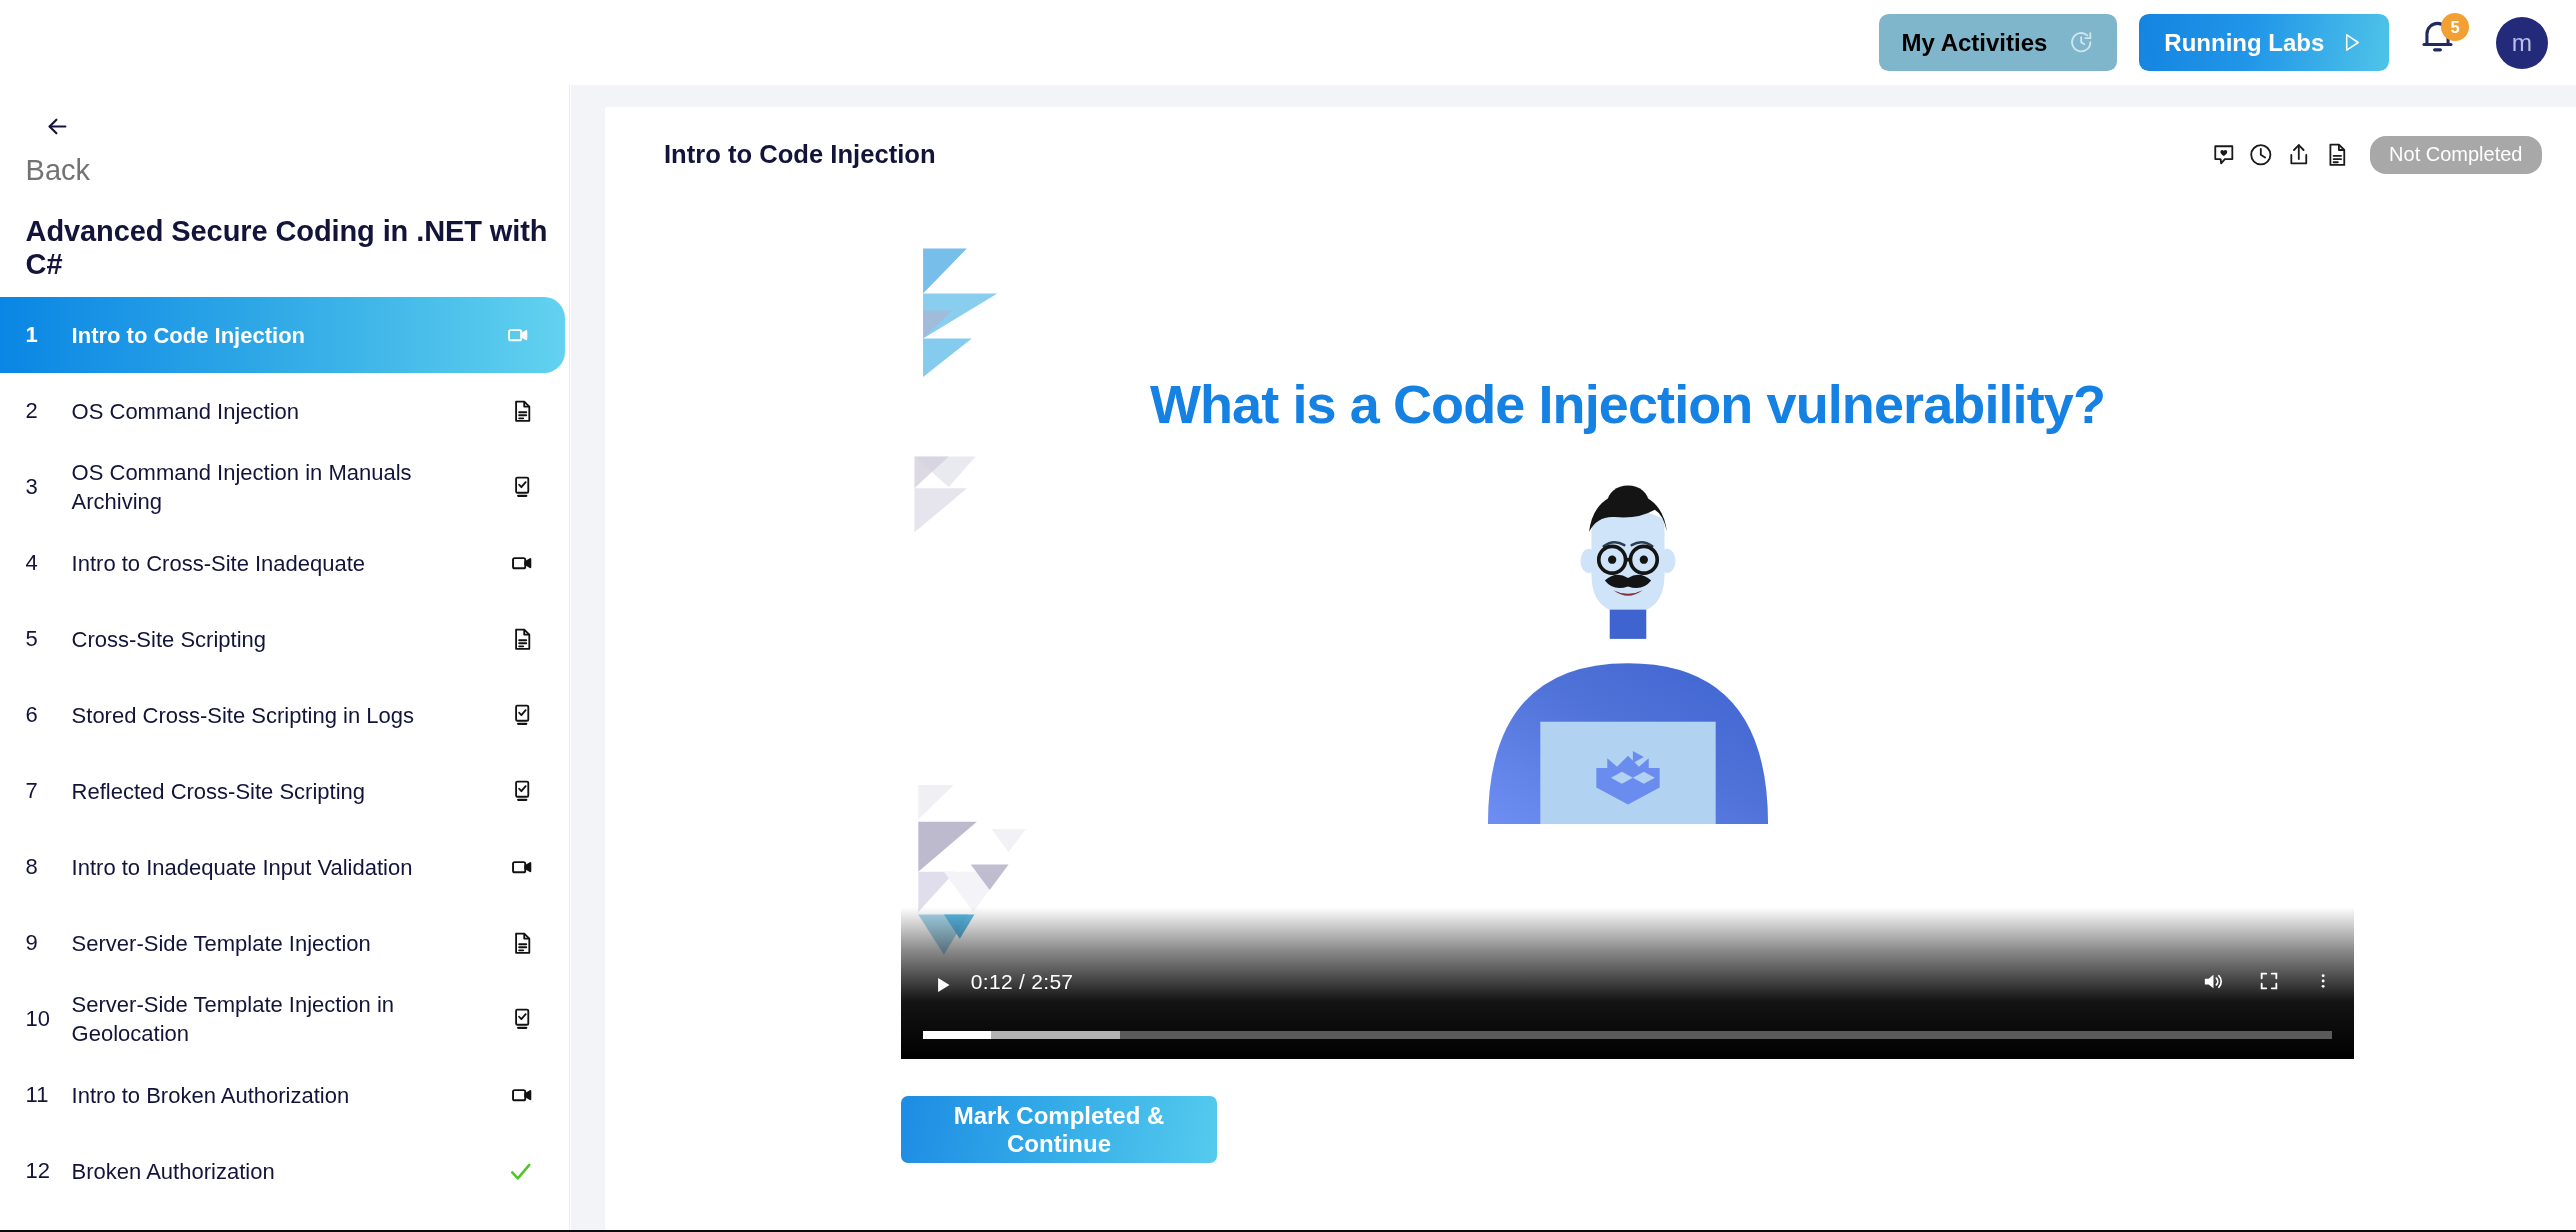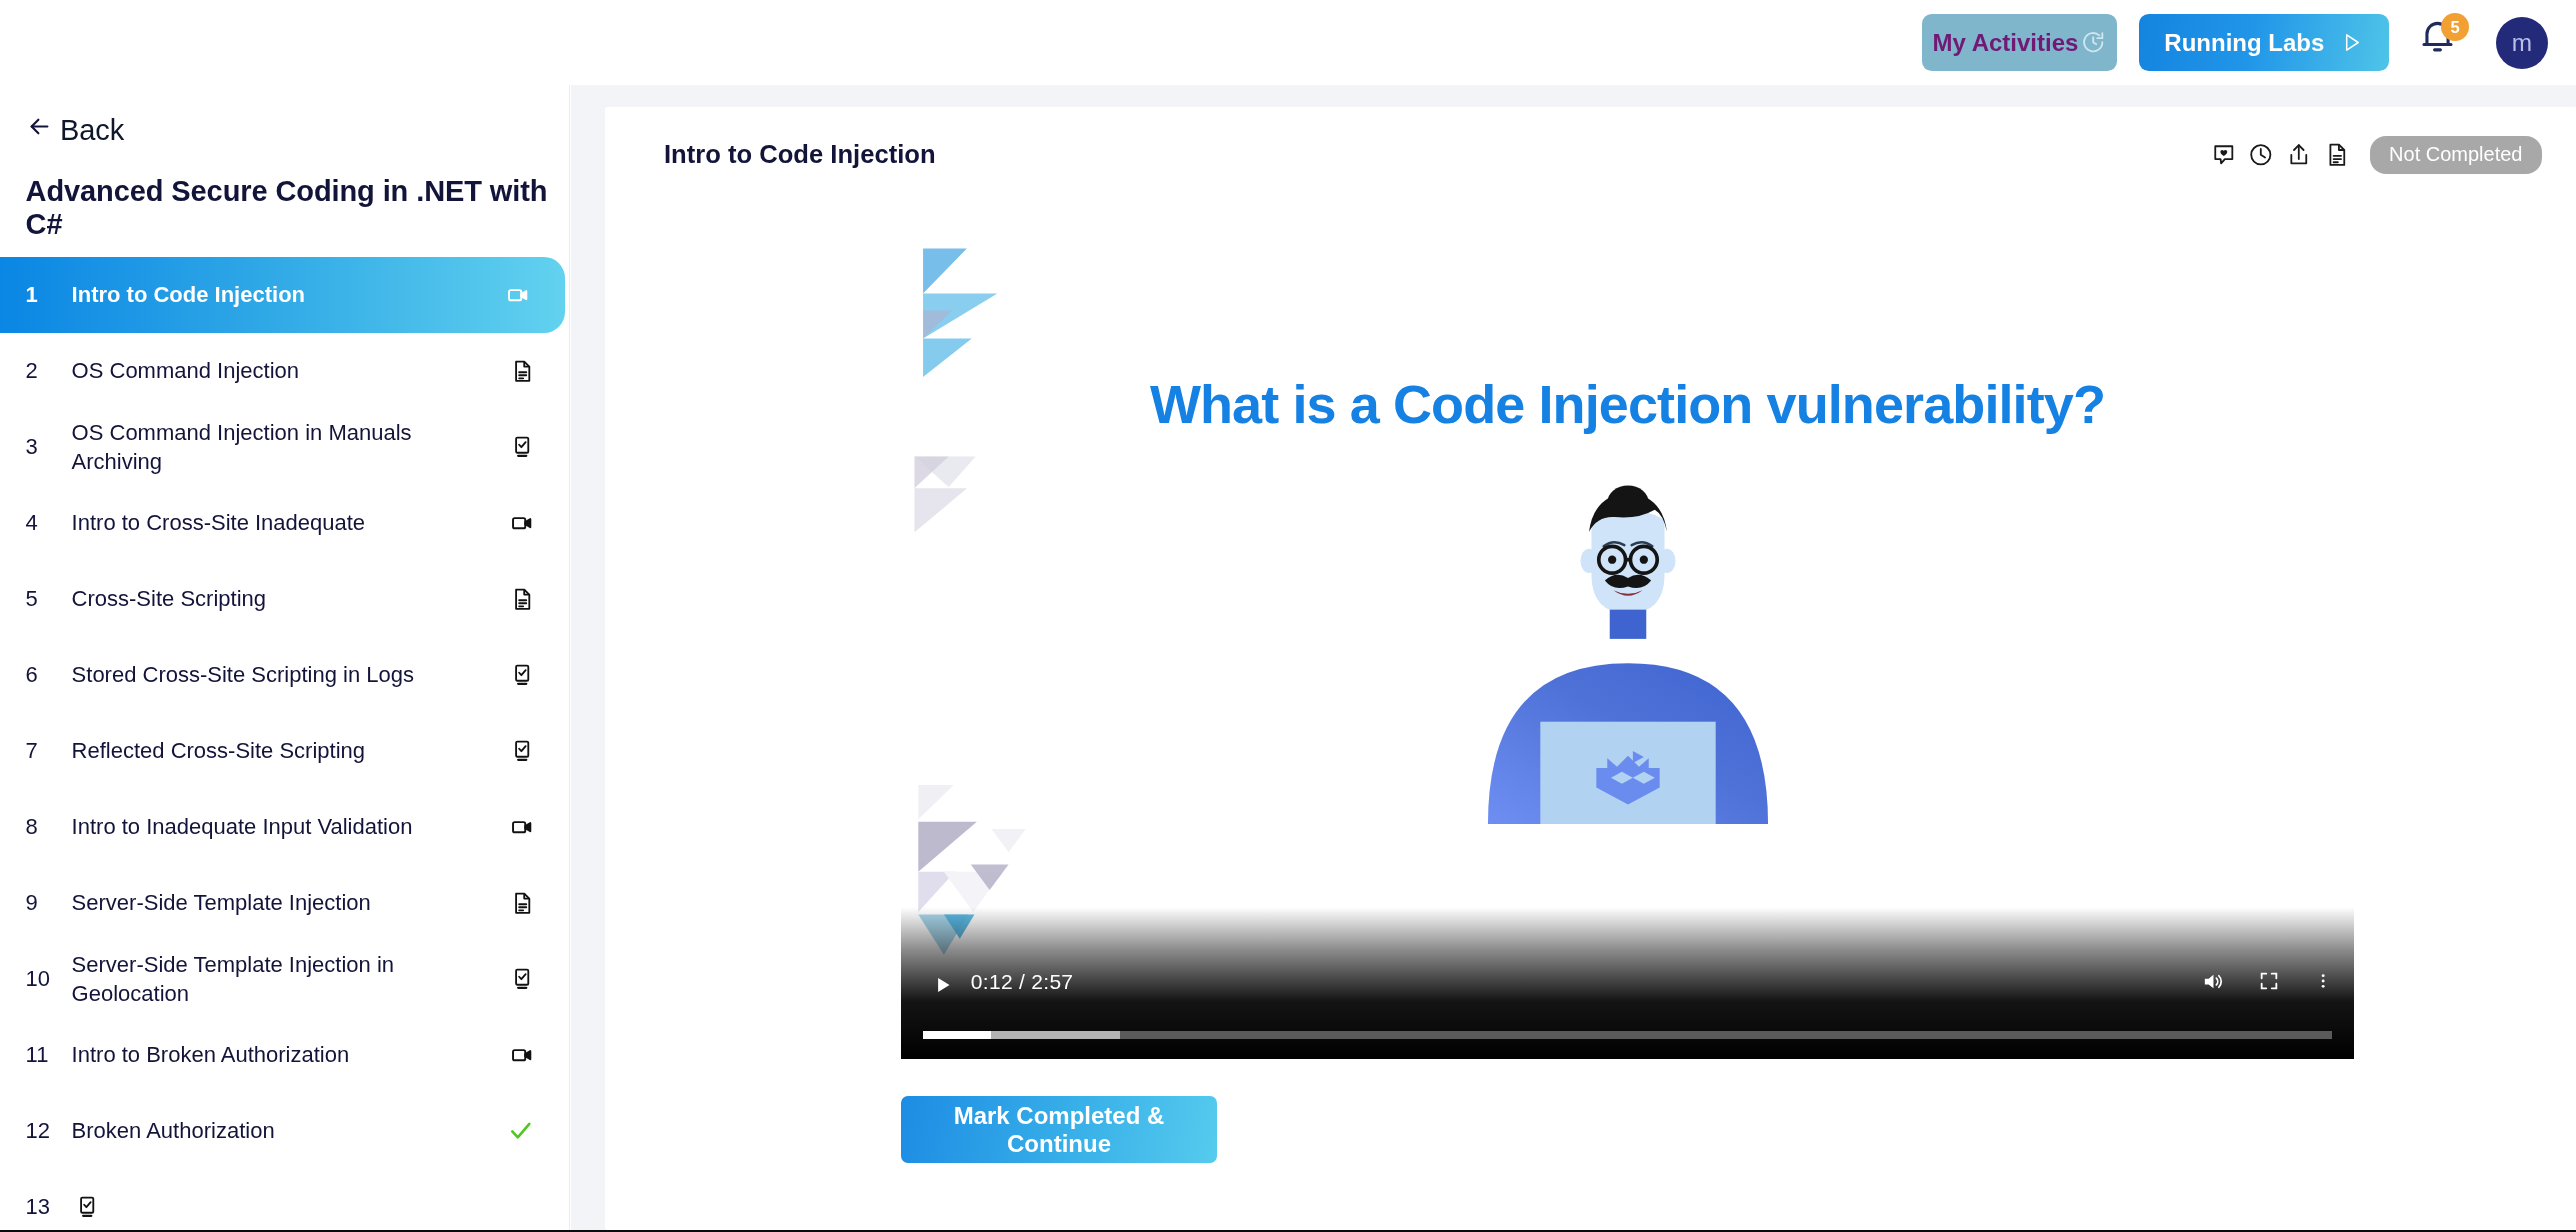--- a/index.html
+++ b/index.html
@@ -13,25 +13,25 @@
   
   #top-header {
     position: absolute; left: 0; top: 0;
     width: 2576px; height: 85px;
     background: #ffffff;
     display: flex; align-items: center; justify-content: flex-end;
     padding-right: 28px;
     gap: 22px;
   }
   #my-activities-btn {
-    display: flex; align-items: center; gap: 3px;
+    display: flex; align-items: center; gap: 22px;
     background: #7fb6cb;
-    color: #701a75;
+    color: #000000;
     border: none; border-radius: 9.8px;
-    height: 57px; padding: 0 11px;
+    height: 57px; padding: 0 23px;
     font-size: 24px; font-weight: bold;
     font-family: "Liberation Sans", sans-serif;
     cursor: pointer;
   }
   #running-labs-btn {
     display: flex; align-items: center; gap: 16px;
     background: linear-gradient(100deg, #1484e0 0%, #2196e8 45%, #4fc4e8 100%);
     color: #ffffff;
     border: none; border-radius: 9.8px;
     height: 57px; padding: 0 25.6px;
@@ -59,22 +59,22 @@
   #sidebar {
     position: absolute; left: 0; top: 85px;
     width: 570px; height: 1145px;
     background: #ffffff;
     border-right: 0.6px solid #ececf0;
     overflow: hidden;
   }
   #back-btn {
     display: flex; align-items: center; gap: 7.3px;
     margin: 28px 0 0 25.6px;
-    font-size: 29px; color: #0f172a;
-    cursor: pointer; width: fit-content;
+    font-size: 29px; color: #737373;
+    cursor: pointer; width: fit-content; flex-direction: column;
   }
   #course-title {
     margin: 28px 0 0 25.6px;
     font-size: 29px; font-weight: bold; color: #13143a;
     letter-spacing: -0.1px;
   }
   #lesson-list { margin-top: 16px; }
   .lesson-row {
     display: flex; align-items: center;
     min-height: 76px;

